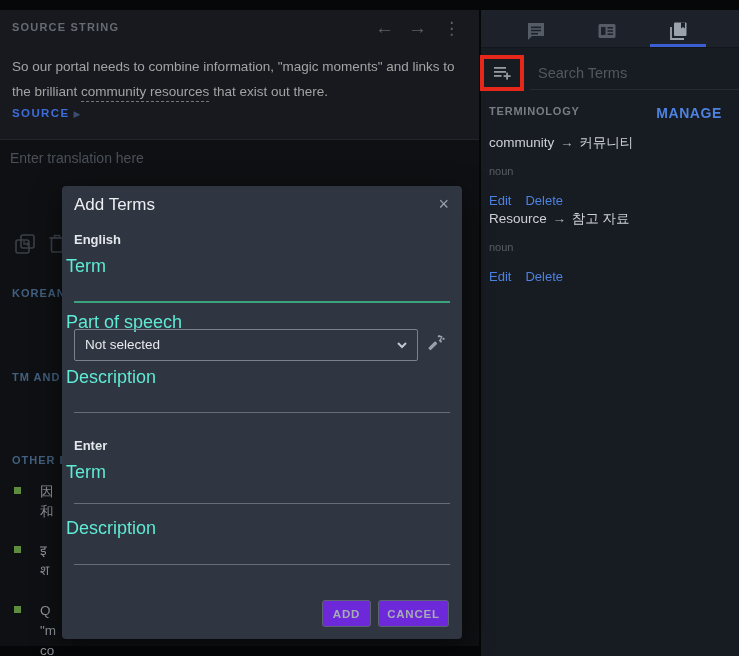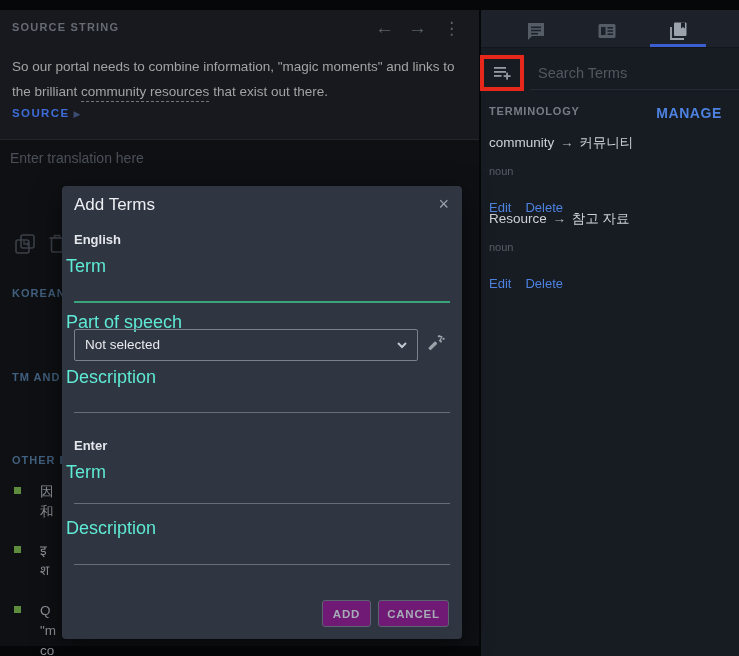--- a/index.html
+++ b/index.html
@@ -55,21 +55,21 @@
   #search-input::placeholder{color:#53585f;}
   #search-underline{left:49px;top:79px;width:209px;height:1px;background:#262a32;}
   #terminology-label{left:8px;top:95px;font-size:11px;letter-spacing:0.8px;color:#787d85;font-weight:700;}
   #manage-link{right:17px;top:95px;font-size:14px;letter-spacing:0.6px;color:#4d82e0;font-weight:700;cursor:pointer;}
   .term-entry{left:8px;width:240px;}
   #term-entry-0{top:124px;}
   #term-entry-1{top:200px;}
   .term-title{font-size:13.5px;color:#cdd1d7;}
   .term-arrow{color:#b7bbc2;padding:0 2px;}
   .term-pos{font-size:11px;color:#585d65;margin-top:13px;}
-  .term-links{margin-top:23px;display:flex;gap:14px;text-align:center;}
+  .term-links{margin-top:16px;display:flex;gap:14px;text-align:center;}
   .term-link{font-size:13px;color:#4d82e0;cursor:pointer;}
 
   
   #modal{left:62px;top:186px;width:400px;height:453px;background:#2f3541;border-radius:4px;
     box-shadow:0 8px 28px rgba(0,0,0,0.55);z-index:10;}
   #modal-title{left:12px;top:9px;font-size:17px;color:#eceef1;font-weight:500;}
   #modal-close{right:13px;top:9px;font-size:18px;color:#9aa1ab;cursor:pointer;line-height:1;}
   .mod-bold{left:12px;font-size:13px;font-weight:700;color:#e4e7eb;}
   .mod-label{left:4px;font-size:18px;color:#5eead4;}
   .mod-line{left:12px;width:376px;height:1px;background:#686e78;}
@@ -81,21 +81,21 @@
   #m-select-value{position:absolute;left:10px;top:0;line-height:30px;font-size:13.5px;color:#e8eaed;}
   #m-select-chevron{position:absolute;right:8px;top:8px;}
   #m-wand{left:362px;top:146px;cursor:pointer;}
   #m-desc1{top:181px;}
   #m-line1{top:226px;}
   #m-korean{top:252px;}
   #m-term2{top:276px;}
   #m-line2{top:317px;}
   #m-desc2{top:332px;}
   #m-line3{top:378px;}
-  .m-btn{position:absolute;top:414px;height:27px;background:#701a75;border:1px solid #5c6370;border-radius:3px;
+  .m-btn{position:absolute;top:414px;height:27px;background:#6d28d9;border:1px solid #5c6370;border-radius:3px;
     color:#a6acb6;font-family:"Liberation Sans","DejaVu Sans",sans-serif;font-size:11.5px;font-weight:700;
     letter-spacing:0.8px;cursor:pointer;padding:0;}
   #m-add{left:260px;width:49px;}
   #m-cancel{left:316px;width:71px;}
   .field{cursor:text;}
 </style>
 </head>
 <body>
 
 <div id="left-area" class="abs">

